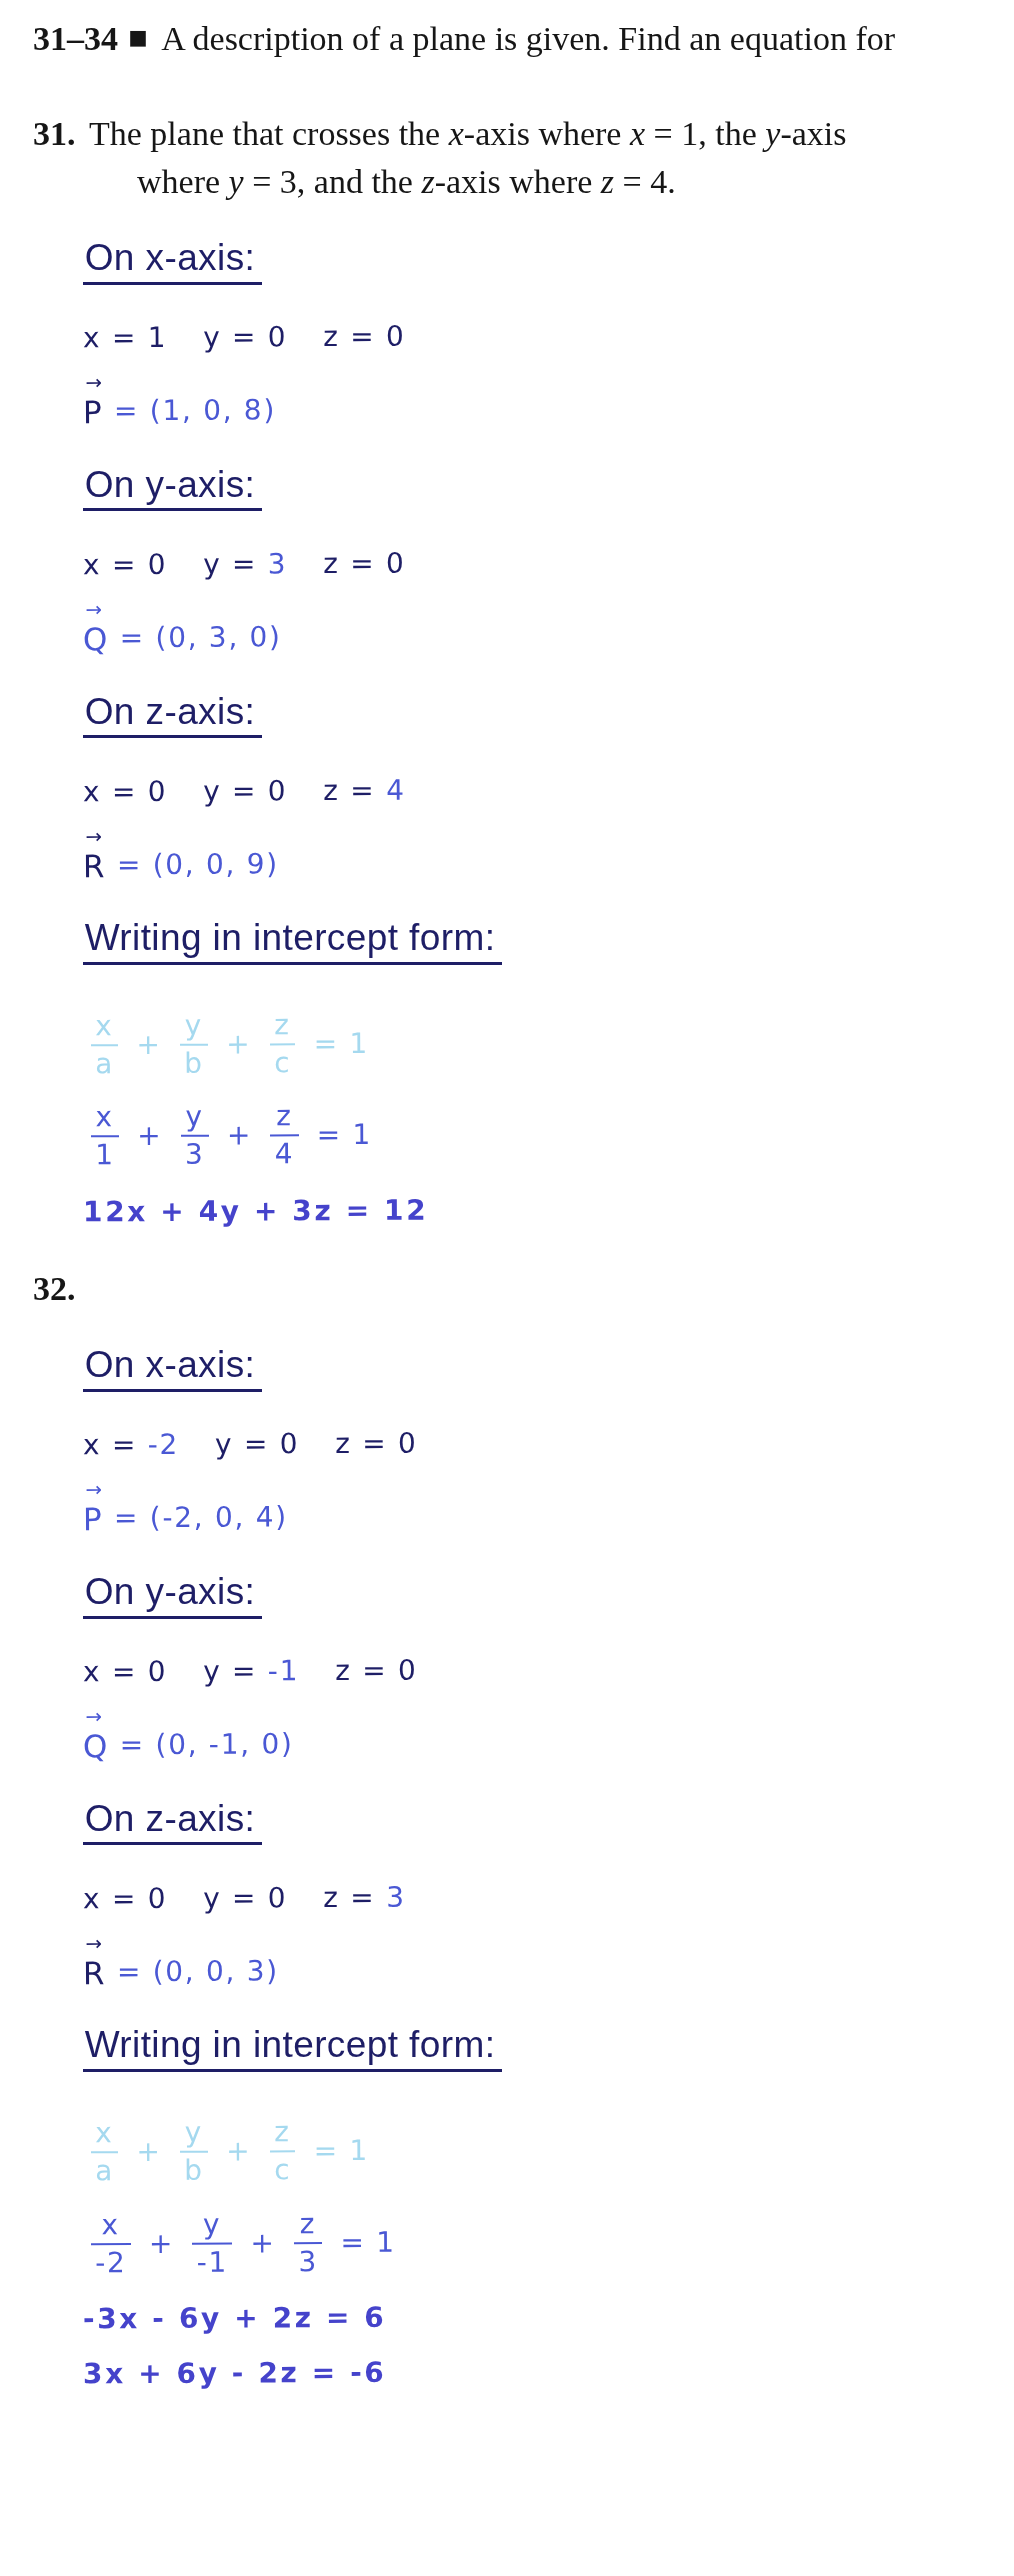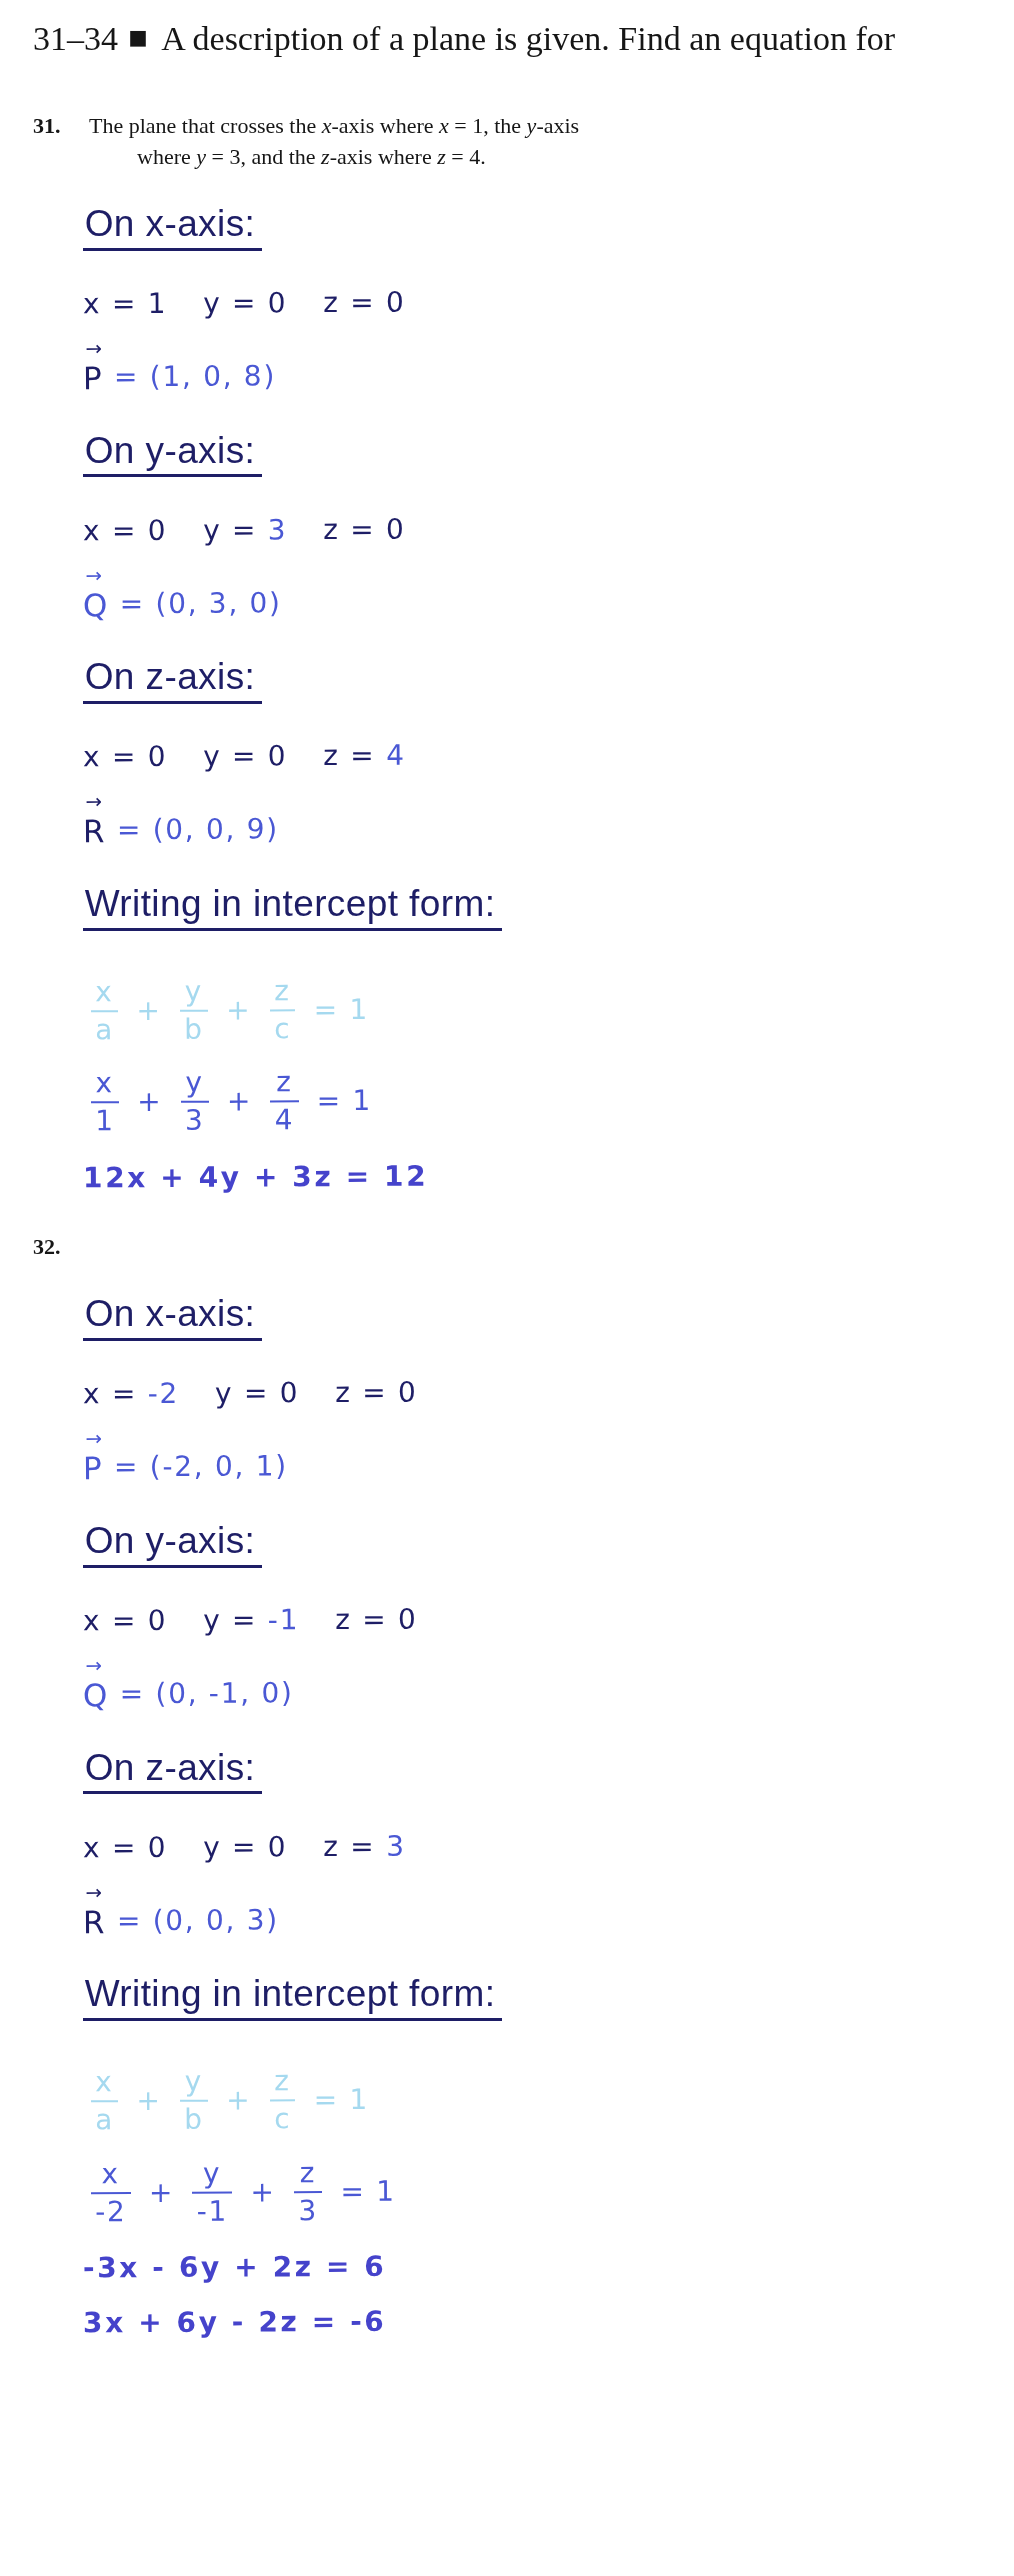--- a/index.html
+++ b/index.html
@@ -1,24 +1,24 @@
 <!DOCTYPE html>
 <html style="font-size:13.7px"><head>
 <meta charset="utf-8">
 <style>
   html,body{margin:0;padding:0;background:#ffffff;}
   body{width:1014px;font-family:"Liberation Serif",serif;color:#161616;}
   .page{position:relative;width:1014px;min-height:2576px;padding:12px 24px 26px 33px;box-sizing:border-box;background:#ffffff;}
 
   
   .print-header{font-size:34px;line-height:1.42;margin:3.4px 0 46px 0;}
-  .range{font-weight:normal;}
+  .range{font-weight:bold;}
   .bullet{font-size:20.5px;vertical-align:6px;margin:0 13.7px 0 10.3px;font-family:"DejaVu Sans",sans-serif;}
   .problem{margin-bottom:39px;}
-  .statement{display:flex;font-size:22px;line-height:1.42;}
+  .statement{display:flex;font-size:34px;line-height:1.42;}
   .pnum{font-weight:bold;flex:none;width:56px;}
   .stmt-lines{flex:1;}
   .stmt-line{display:block;}
   .stmt-line.cont{padding-left:48px;}
   .stmt-line i{font-style:italic;}
 
   
   .work{margin:31px 0 0 50px;}
   .hw-section{margin-bottom:36px;}
   .hw-heading{display:inline-block;font-family:"Liberation Sans",sans-serif;font-size:37px;letter-spacing:0.4px;
@@ -125,21 +125,21 @@
           </span>
         </div>
         <div class="work">
           <div class="hw-section"><div class="hw-heading" style="color: rgb(30, 30, 102);">On x-axis:</div><div class="math-line eq-row" style="color: rgb(30, 30, 102);">
               <span class="tok">x = </span>
               <span class="tok" style="color: rgb(74, 88, 212);">-2</span>
               <span class="tok gap">y = 0</span>
               <span class="tok gap">z = 0</span>
             </div><div class="math-line vec-row" style="color: rgb(74, 88, 212);">
               <span class="vec"><span class="arr">→</span><span class="vletter">P</span></span>
-              <span class="tok"> = (-2, 0, 1)</span>
+              <span class="tok"> = (-2, 0, 4)</span>
             </div></div>
           <div class="hw-section"><div class="hw-heading" style="color: rgb(30, 30, 102);">On y-axis:</div><div class="math-line eq-row" style="color: rgb(30, 30, 102);">
               <span class="tok">x = 0</span>
               <span class="tok gap">y = </span>
               <span class="tok" style="color: rgb(74, 88, 212);">-1</span>
               <span class="tok gap">z = 0</span>
             </div><div class="math-line vec-row" style="color: rgb(74, 88, 212);">
               <span class="vec"><span class="arr">→</span><span class="vletter">Q</span></span>
               <span class="tok"> = (0, -1, 0)</span>
             </div></div>

